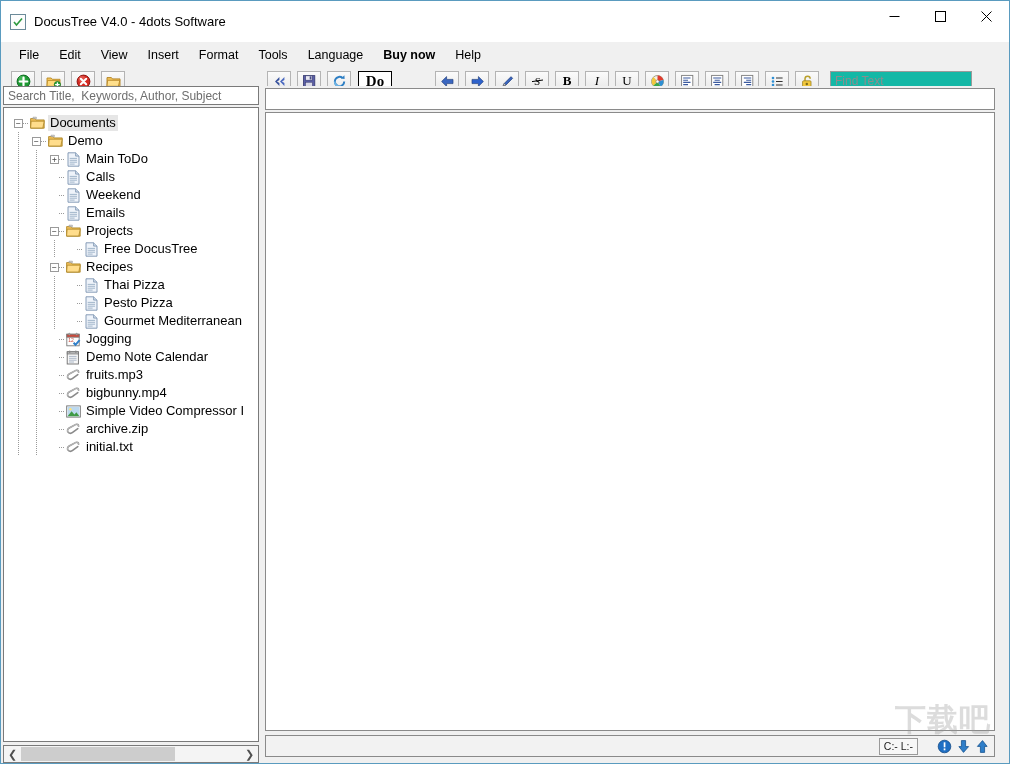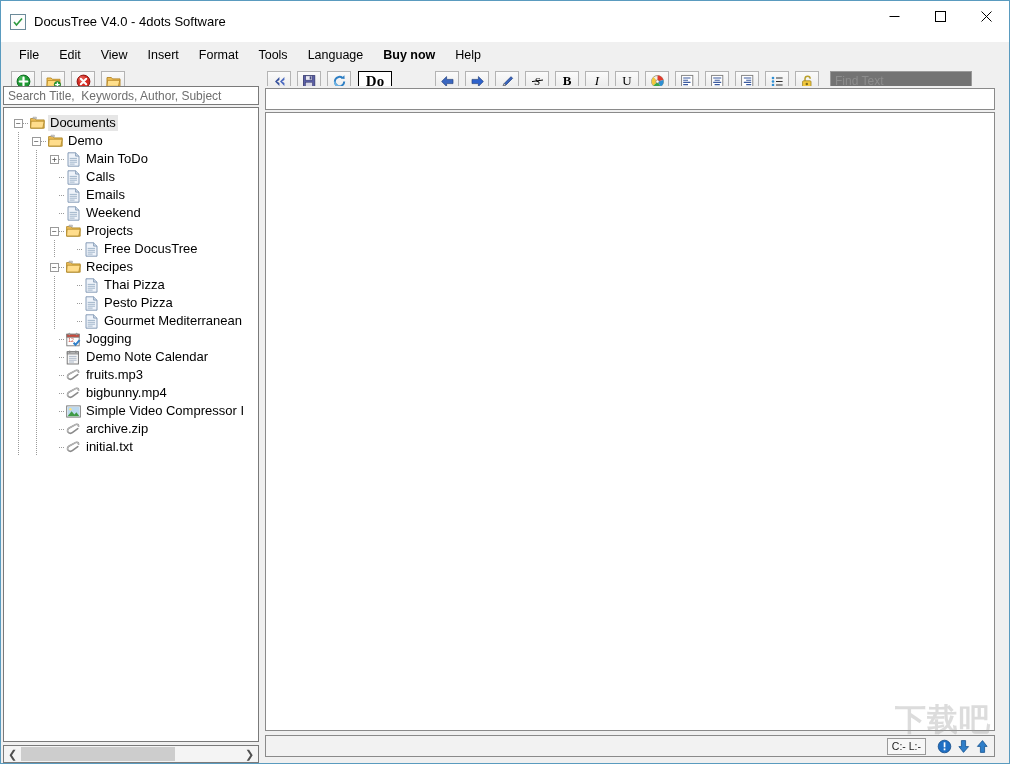--- a/index.html
+++ b/index.html
@@ -60,21 +60,21 @@
   }
   .do-btn{
     min-width:34px;height:21px;margin:8px 4px;padding:0 5px;
     border:1px solid #000;background:#fff;
     display:flex;align-items:center;justify-content:center;
     font-family:"Liberation Serif", serif;font-size:15px;font-weight:bold;
     box-sizing:border-box;
   }
   .find-box{
     width:142px;height:20px;margin-left:8px;box-sizing:border-box;
-    border:1px solid #9a9a9a;background:#737373;
+    border:1px solid #9a9a9a;background:#14b8a6;
     font-family:"Liberation Sans", sans-serif;font-size:12px;
     padding:0 4px;color:#000;
   }
   .find-box::placeholder{color:#8d8d8d;}
 
   
   .body-area{
     position:absolute;left:0;right:0;top:85px;bottom:0;
     background:#f0f0f0;
   }
@@ -158,21 +158,21 @@
     box-sizing:border-box;border:1px solid #8a8a8a;background:#fff;
   }
   .statusbar{
     position:absolute;left:2px;right:10px;bottom:6px;height:22px;
     box-sizing:border-box;border:1px solid #8a8a8a;
     background:#f2f2f2;display:flex;align-items:center;justify-content:flex-end;
     padding-right:3px;
   }
   .colrow{
     height:17px;box-sizing:border-box;border:1px solid #9a9a9a;background:#f7f7f7;
-    display:flex;align-items:center;padding:0 4px;margin-right:8px;
+    display:flex;align-items:center;padding:0 4px;margin-right:16px;
     font-family:"Liberation Sans", sans-serif;font-size:10.5px;color:#222;
   }
   .sb-ico{width:17px;height:17px;margin-left:2px;display:flex;align-items:center;justify-content:center;}
   .sb-ico svg{display:block;}
 
   .watermark{
     position:absolute;right:14px;bottom:22px;
     font-family:"Liberation Sans", sans-serif;
     font-size:31px;font-weight:bold;color:rgba(150,150,150,0.33);
     letter-spacing:1px;pointer-events:none;user-select:none;
@@ -438,38 +438,38 @@
               <span class="dash"></span>
               <span class="ico">
                 <svg width="13" height="15" viewBox="0 0 13 15">
                   <path d="M1 0.8 h7.6 l3.4 3.3 v10.1 H1 Z" fill="#eef3fa" stroke="#7b93b0" stroke-width="0.9"></path>
                   <path d="M8.6 0.8 v3.3 h3.4" fill="#cdd9e8" stroke="#7b93b0" stroke-width="0.8"></path>
                   <g stroke="#8fa6bf" stroke-width="0.8">
                     <path d="M2.7 6.4 H10 M2.7 8.3 H10 M2.7 10.2 H10 M2.7 12.1 H7.6"></path>
                   </g>
                 </svg>
               </span>
-              <span class="lbl">Emails</span>
+              <span class="lbl">Weekend</span>
             </div>
             <div class="trow">
               <span class="vline" style="left: 14px;"></span>
               <span class="vline" style="left: 32px;"></span>
               <span style="display: inline-block; flex: 0 0 auto; width: 46px;"></span>
               <span class="tog-spacer"></span>
               <span class="dash"></span>
               <span class="ico">
                 <svg width="13" height="15" viewBox="0 0 13 15">
                   <path d="M1 0.8 h7.6 l3.4 3.3 v10.1 H1 Z" fill="#eef3fa" stroke="#7b93b0" stroke-width="0.9"></path>
                   <path d="M8.6 0.8 v3.3 h3.4" fill="#cdd9e8" stroke="#7b93b0" stroke-width="0.8"></path>
                   <g stroke="#8fa6bf" stroke-width="0.8">
                     <path d="M2.7 6.4 H10 M2.7 8.3 H10 M2.7 10.2 H10 M2.7 12.1 H7.6"></path>
                   </g>
                 </svg>
               </span>
-              <span class="lbl">Weekend</span>
+              <span class="lbl">Emails</span>
             </div>
             <div class="trow">
               <span class="vline" style="left: 14px;"></span>
               <span class="vline" style="left: 32px;"></span>
               <span style="display: inline-block; flex: 0 0 auto; width: 46px;"></span>
               <span class="tog">−</span>
               <span class="dash"></span>
               <span class="ico">
                 <svg width="15" height="14" viewBox="0 0 15 14">
                   <path d="M0.6 2.6 h4.3 l1.1 1.3 H14.2 v8.3 H0.6 Z" fill="#f0c05a" stroke="#a8801e" stroke-width="0.8"></path>

